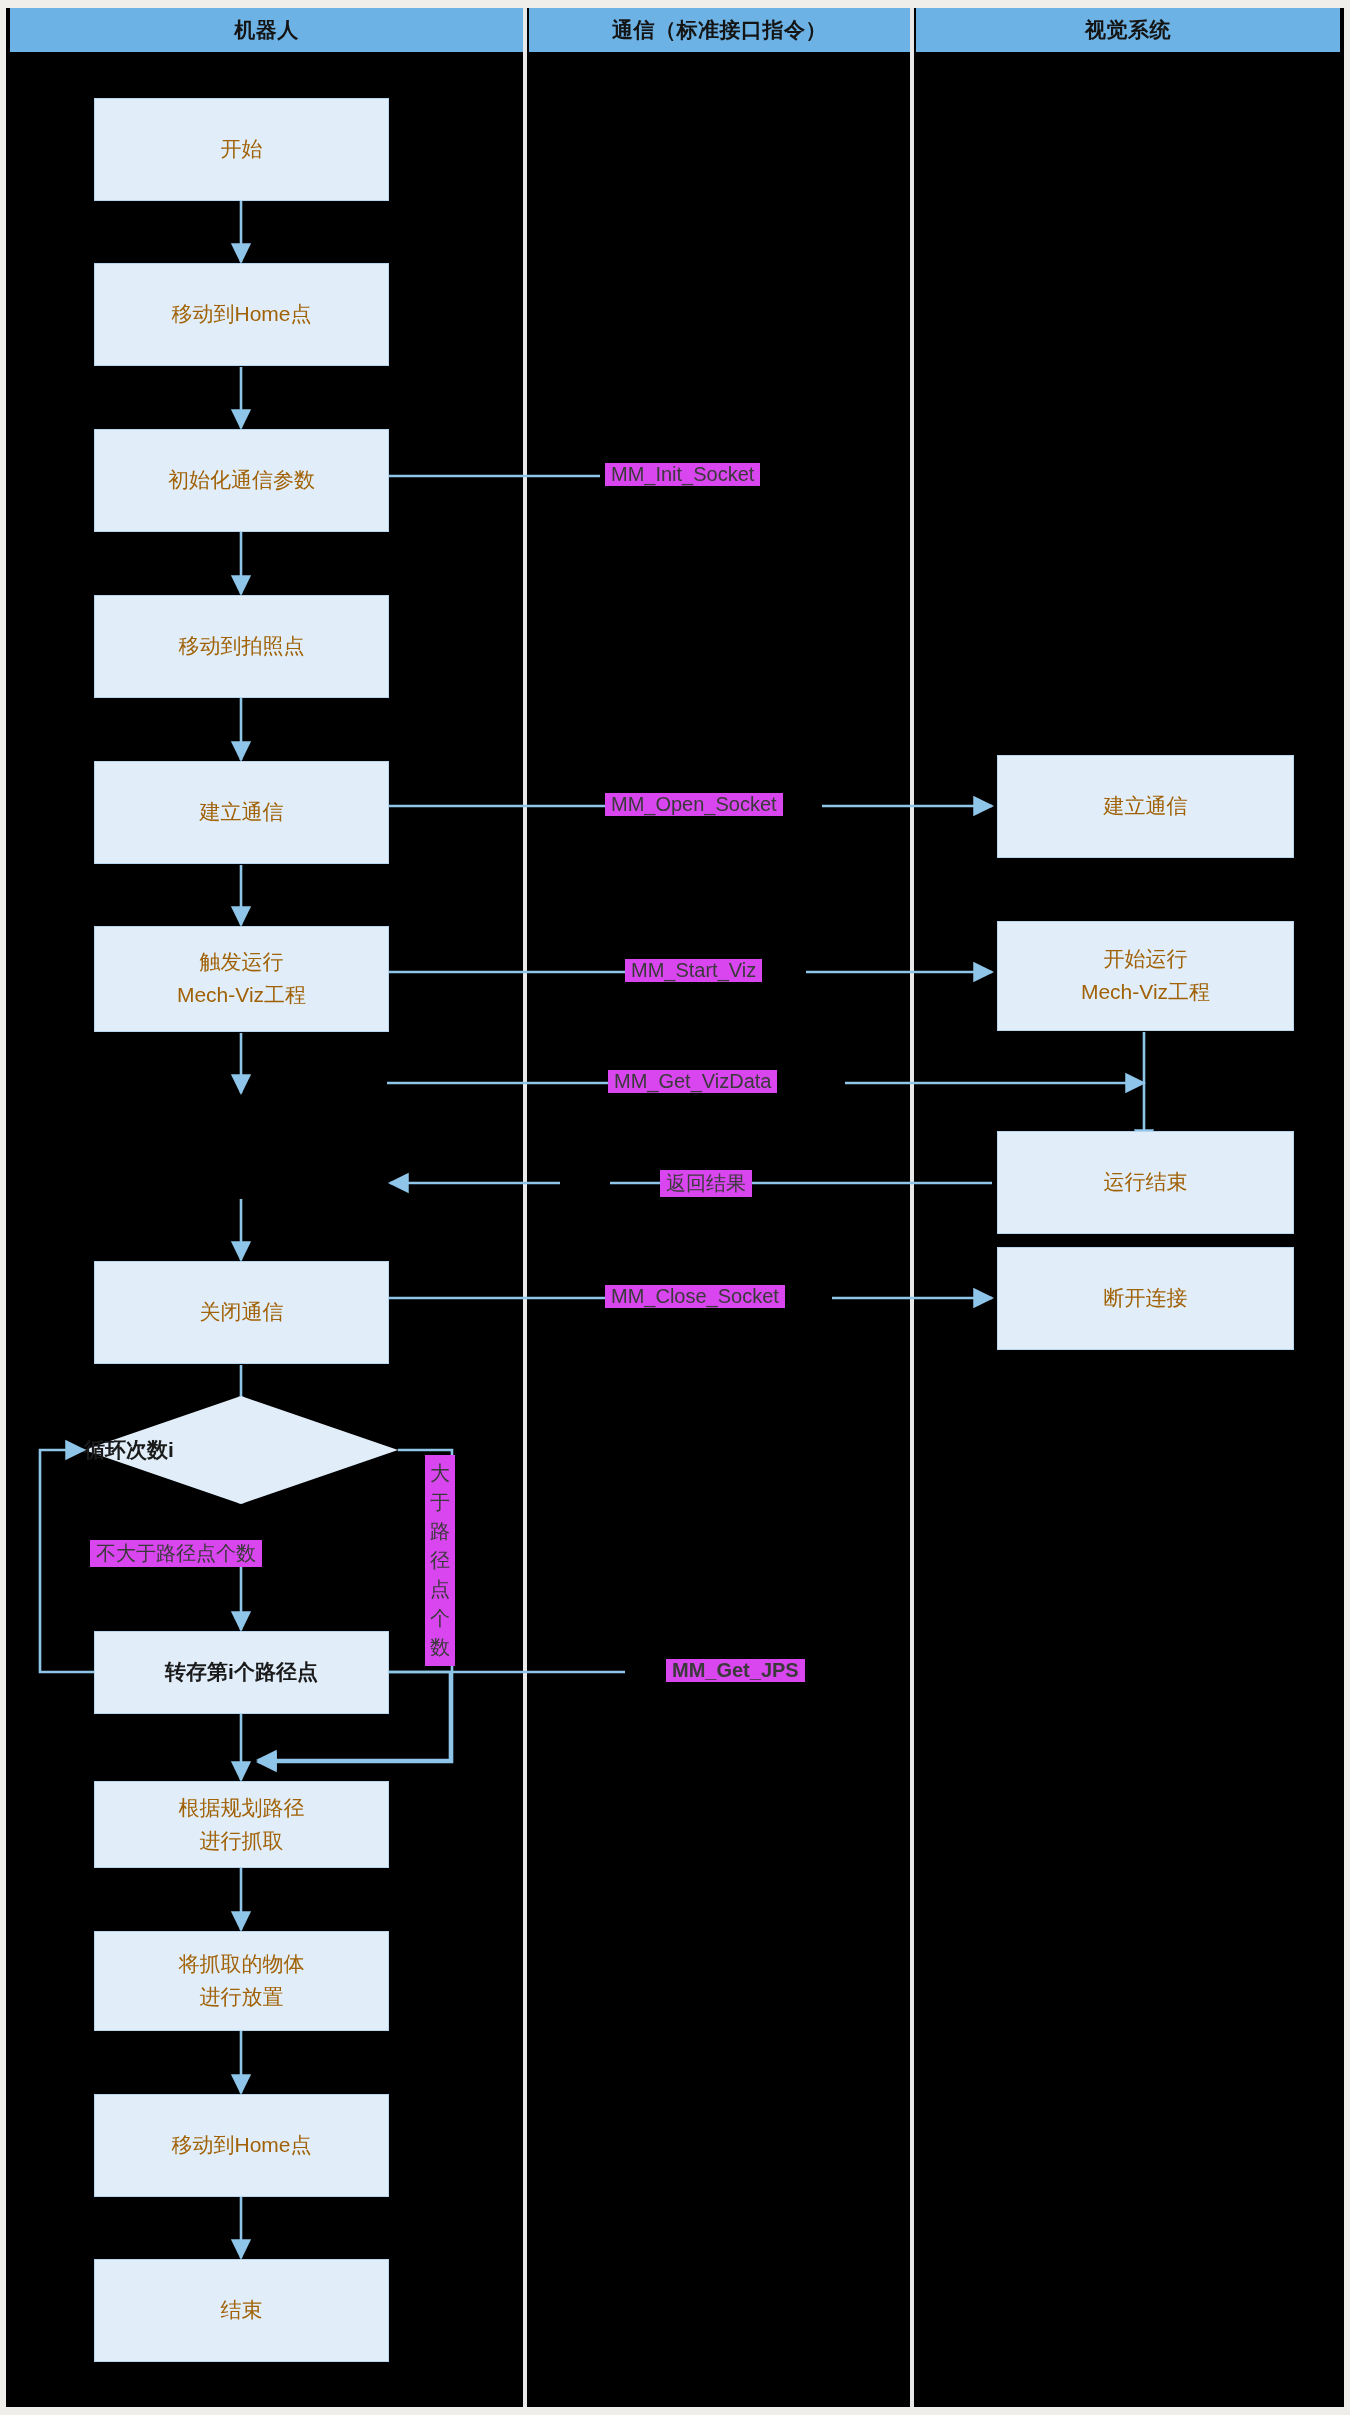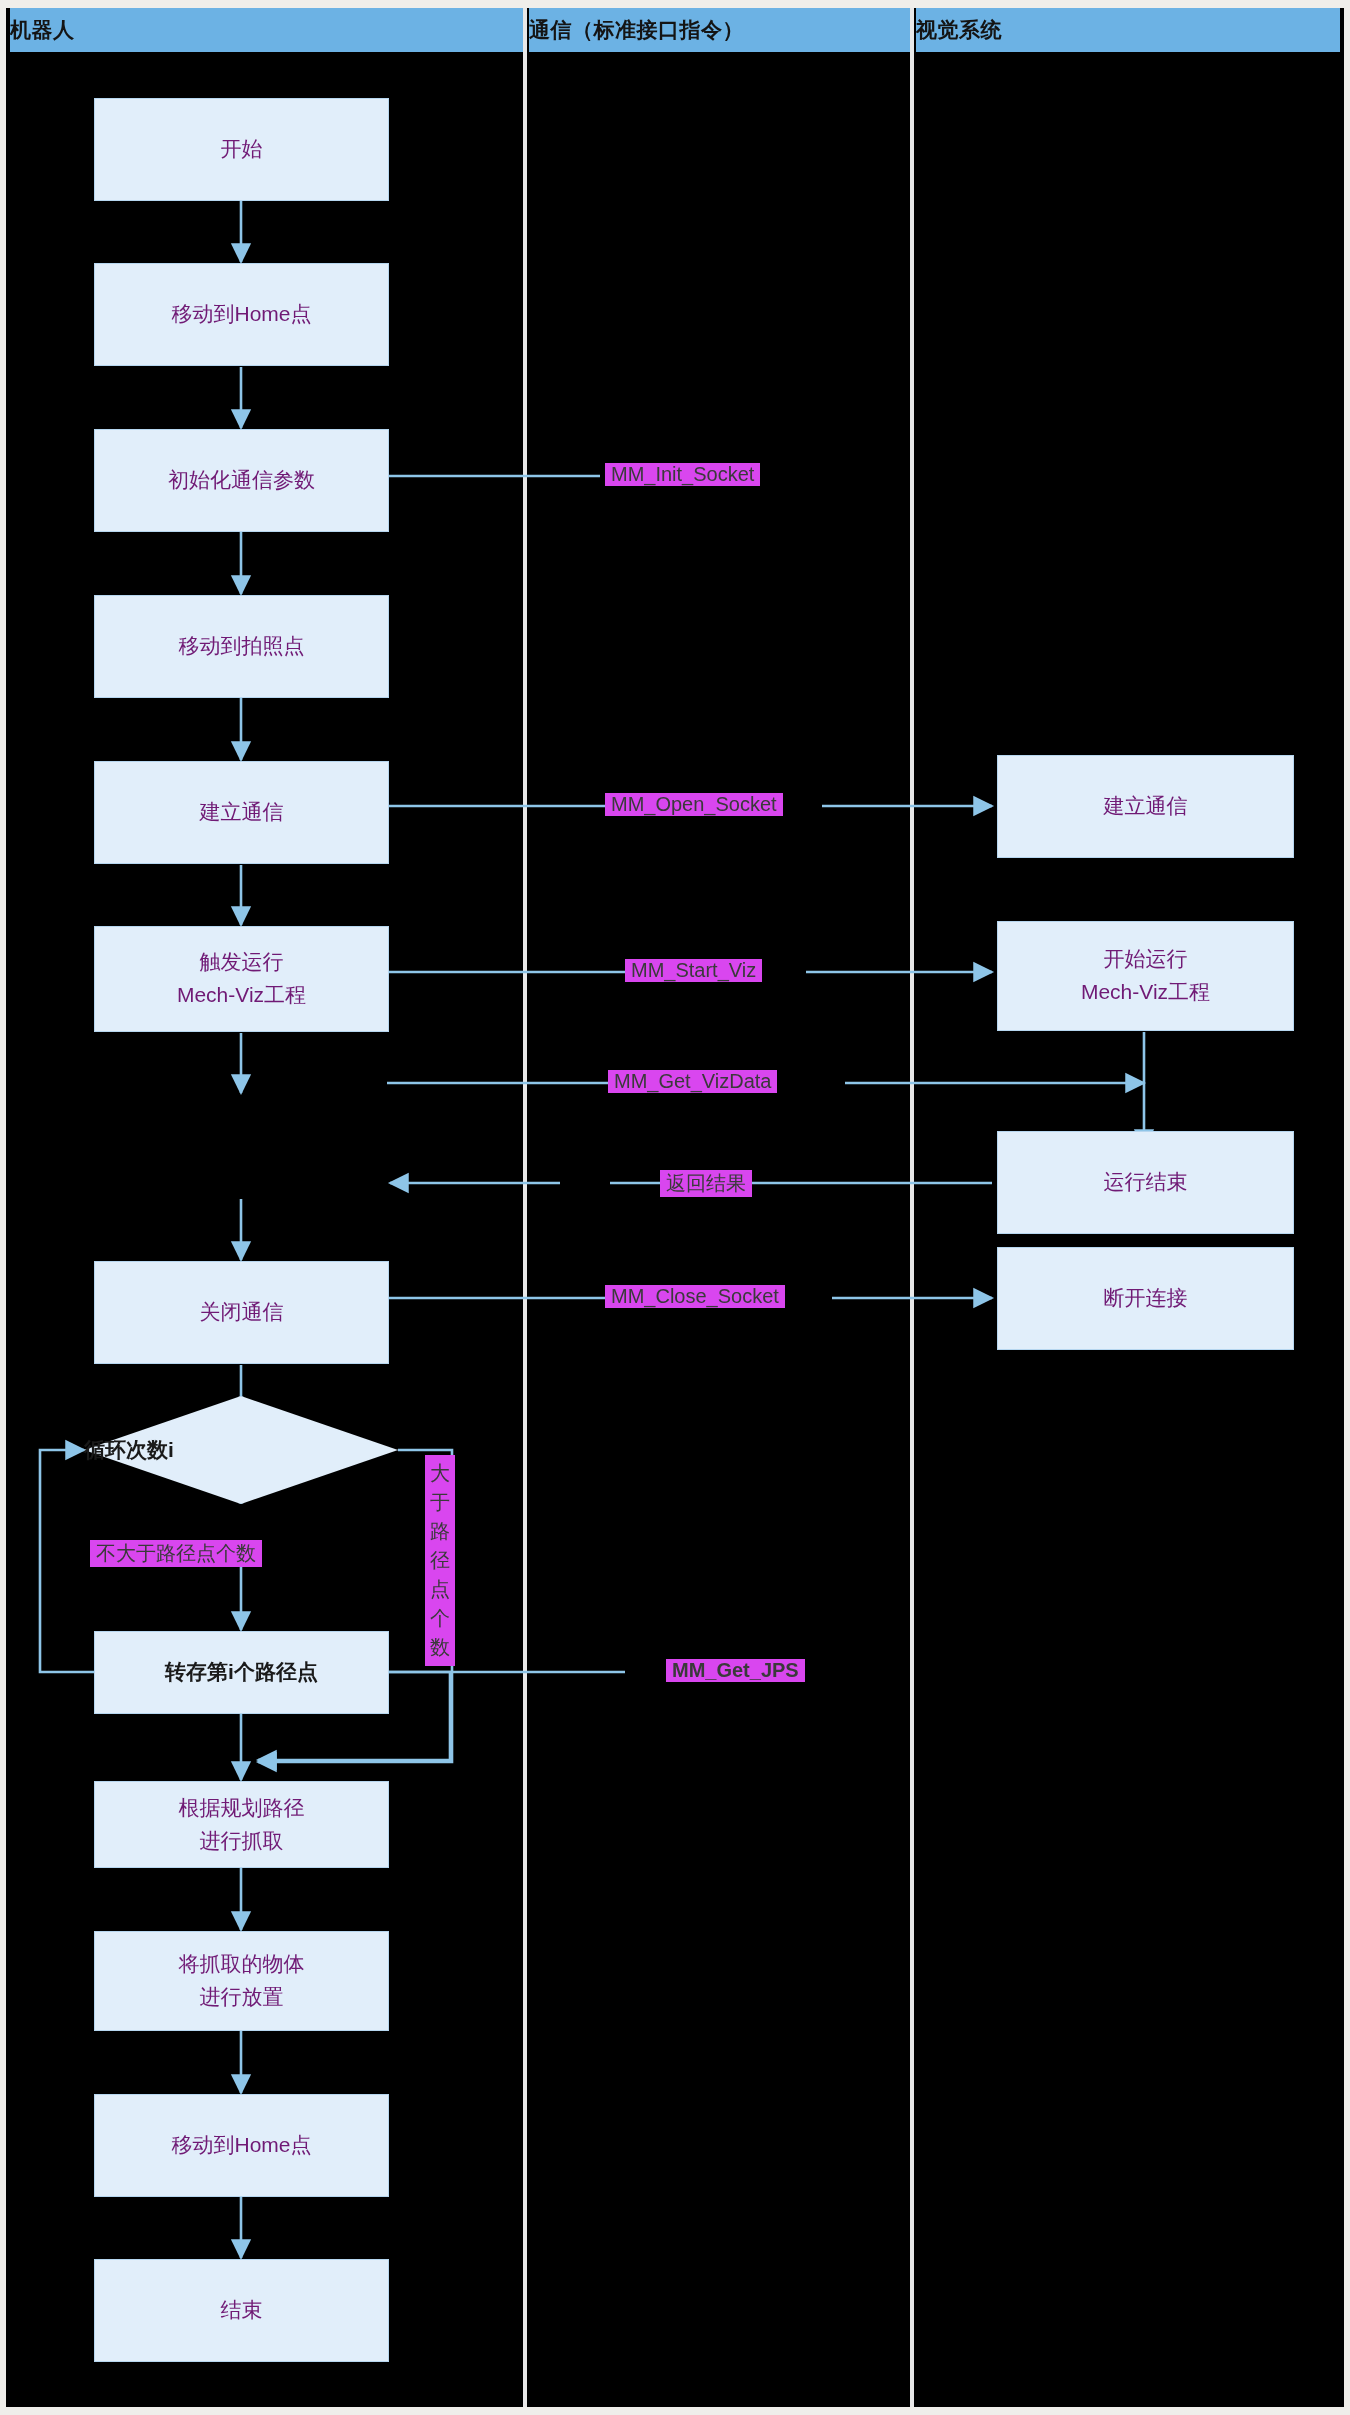--- a/index.html
+++ b/index.html
@@ -9,21 +9,21 @@
     position:relative;
     width:1350px;height:2415px;
     background:#000000;
     overflow:hidden;
   }
 
   
   .lane-header{
     position:absolute;top:8px;height:44px;
     background:#6cb2e4;
-    display:flex;align-items:center;justify-content:flex-start;
+    display:flex;align-items:center;justify-content:center;
     color:#141414;font-weight:bold;font-size:21px;
     letter-spacing:0.5px;
   }
   
   .lane-divider{
     position:absolute;
     width:4px;background:#e8e8e8;
   }
   .frame-top{position:absolute;left:0;top:0;width:1350px;height:8px;background:#efeeea;}
   .frame-bottom{position:absolute;left:0;bottom:0;width:1350px;height:8px;background:#efeeea;}
@@ -31,21 +31,21 @@
   .frame-right{position:absolute;right:0;top:0;width:6px;height:2415px;background:#efeeea;}
 
   
   .node{
     position:absolute;
     background:#e1eefa;
     border:1px solid #b6d6ef;
     box-sizing:border-box;
     display:flex;align-items:center;justify-content:center;
     flex-direction:column;
-    color:#701a75;font-size:21px;line-height:1.55;
+    color:#a16207;font-size:21px;line-height:1.55;
     text-align:center;
   }
   .node.bold{font-weight:bold;color:#1a1a1a;}
 
   
   .diamond{
     position:absolute;
     display:flex;align-items:center;justify-content:flex-start;
   }
   .diamond .dshape{

